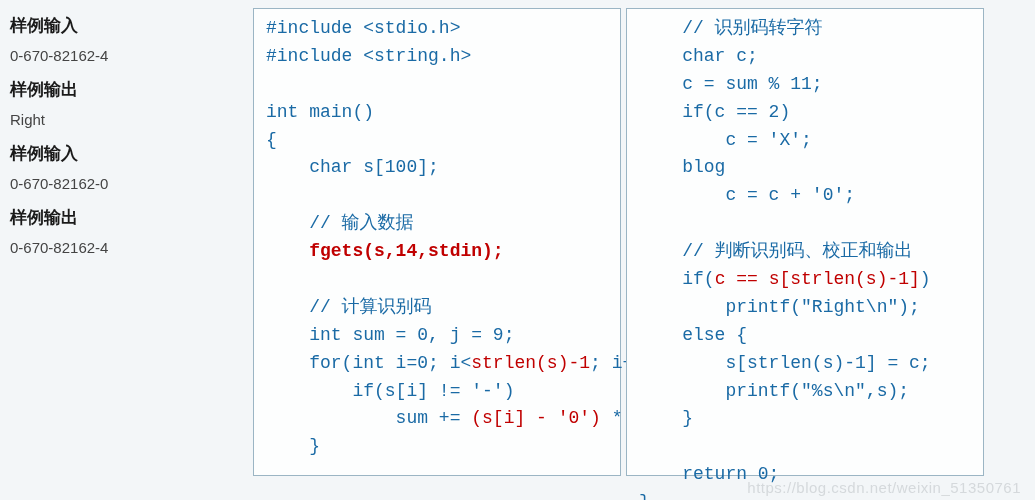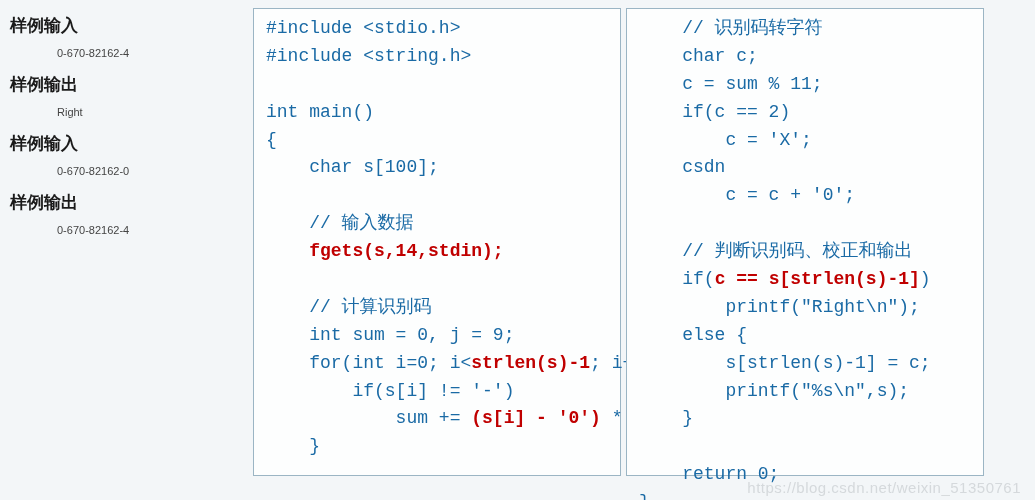--- a/index.html
+++ b/index.html
@@ -21,36 +21,35 @@
   padding-top: 6px;
 }
 .left .heading {
   font-weight: bold;
   color: #1a1a1a;
   font-size: 17px;
   margin-bottom: 10px;
 }
 .left .value {
   color: #444;
-  font-size: 11px;
+  font-size: 15px;
   margin-bottom: 14px;
-  margin-left: 47px;
 }
 .codebox {
   border: 1px solid #9bb5c4;
   background: #fdfefe;
   padding: 6px 12px 10px 12px;
   font-family: "Consolas", "Courier New", monospace;
   font-size: 18px;
   line-height: 1.55;
   color: #1a6aa5;
 }
 .codebox .comment { color: #1a6aa5; }
 .codebox .red { color: #c00000; font-weight: bold; }
-.codebox .redinline { color: #c00000; font-weight: bold; }
+.codebox .redinline { color: #c00000; font-weight: normal; }
 .cb1 { width: 368px; height: 468px; }
 .cb2 { width: 358px; height: 468px; }
 pre { font-family: inherit; white-space: pre; }
 .watermark {
   position: absolute;
   right: 14px;
   bottom: 4px;
   color: #d5d9dc;
   font-size: 15px;
   letter-spacing: 0.5px;
@@ -91,21 +90,21 @@
 <span>            sum += </span><span class="redinline">(s[i] - '0')</span><span> * j++;</span>
 <span>    }</span></pre>
   </div>
 
   <div class="codebox cb2">
 <pre><span class="comment">    // 识别码转字符</span>
 <span>    char c;</span>
 <span>    c = sum % 11;</span>
 <span>    if(c == 2)</span>
 <span>        c = 'X';</span>
-<span>    csdn</span>
+<span>    blog</span>
 <span>        c = c + '0';</span>
 <span></span>
 <span class="comment">    // 判断识别码、校正和输出</span>
 <span>    if(</span><span class="redinline">c == s[strlen(s)-1]</span><span>)</span>
 <span>        printf("Right\n");</span>
 <span>    else {</span>
 <span>        s[strlen(s)-1] = c;</span>
 <span>        printf("%s\n",s);</span>
 <span>    }</span>
 <span></span>

